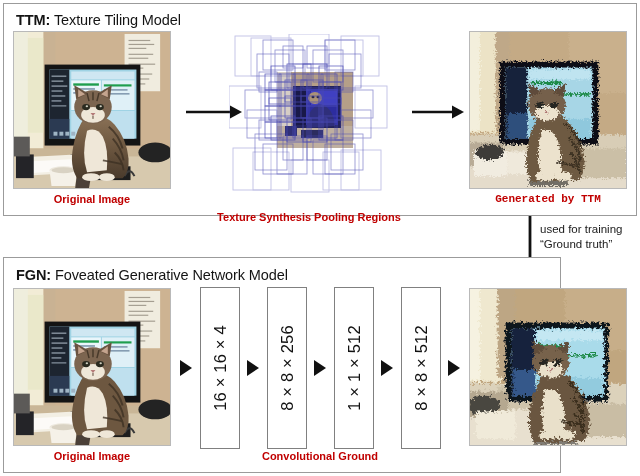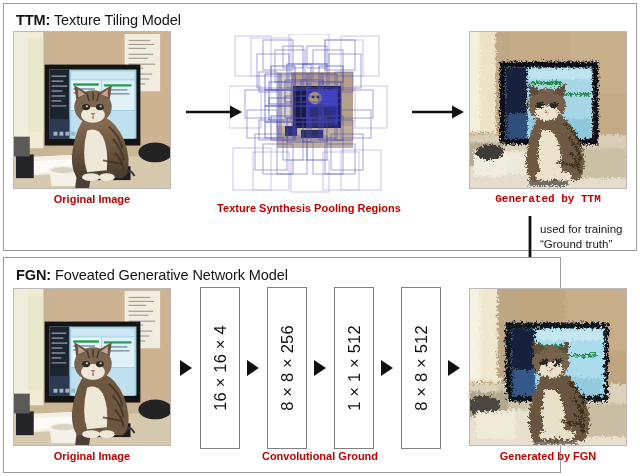--- a/index.html
+++ b/index.html
@@ -9,21 +9,21 @@
     font-family: "Liberation Sans", sans-serif;
     overflow: hidden;
   }
   #root { position: relative; width: 640px; height: 476px; }
 
   .panel {
     position: absolute;
     border: 1px solid #9b9b9b;
     background: #ffffff;
   }
-  #panel-ttm { left: 3px; top: 3px; width: 634px; height: 248px; }
+  #panel-ttm { left: 3px; top: 3px; width: 634px; height: 213px; }
   #panel-fgn { left: 3px; top: 257px; width: 558px; height: 216px; }
 
   .panel-title {
     position: absolute;
     left: 12px;
     font-size: 14.5px;
     color: #141414;
     white-space: nowrap;
     letter-spacing: -0.1px;
   }
@@ -339,21 +339,21 @@
             <rect x="106" y="38" width="18" height="20"></rect>
               <rect x="106" y="86" width="18" height="20"></rect>
             <rect x="34" y="6" width="30" height="30"></rect>
               <rect x="96" y="6" width="30" height="30"></rect>
             <rect x="34" y="110" width="30" height="30"></rect>
               <rect x="96" y="110" width="30" height="30"></rect>
           </g>
         </g>
       </svg>
     </div>
-    <div class="caption" style="left:205px; top:198px; width:200px;text-align:center;">Texture Synthesis Pooling Regions</div>
+    <div class="caption" style="left:205px; top:207px; width:200px;text-align:center;">Texture Synthesis Pooling Regions</div>
 
     <div class="arrow-h" style="left:408px; top:99px; width:52px; height:18px;">
       <svg viewBox="0 0 52 18" width="52" height="18">
         <line x1="0" y1="9" x2="41" y2="9" stroke="#111111" stroke-width="2.6"></line>
         <polygon points="40,2.5 52,9 40,15.5" fill="#111111"></polygon>
       </svg>
     </div>
 
     <div class="photo" style="left:465px; top:27px; width:158px; height:158px;">
       <svg viewBox="0 0 158 158" preserveAspectRatio="none">
@@ -610,16 +610,15 @@
           <path d="M99 66 l2 -14 l-14 8 z" fill="#604d3a"></path>
           <ellipse cx="82" cy="82" rx="12" ry="8" fill="#e9e0ca"></ellipse>
           <ellipse cx="75" cy="74" rx="4" ry="3.2" fill="#282820"></ellipse>
           <ellipse cx="89" cy="74" rx="4" ry="3.2" fill="#282820"></ellipse>
           <path d="M79.5 80 l5 0 l-2.5 3 z" fill="#ad7371"></path>
           <ellipse cx="80" cy="148" rx="10" ry="5" fill="#e9e0ca"></ellipse>
           <ellipse cx="98" cy="148" rx="9" ry="5" fill="#e9e0ca"></ellipse>
         </g>
       </svg>
     </div>
-    <div class="caption" style="left:465px; top:192px; width:158px;">Generated by FGN</div>
   </div>
 
 </div>
 
 </body></html>

